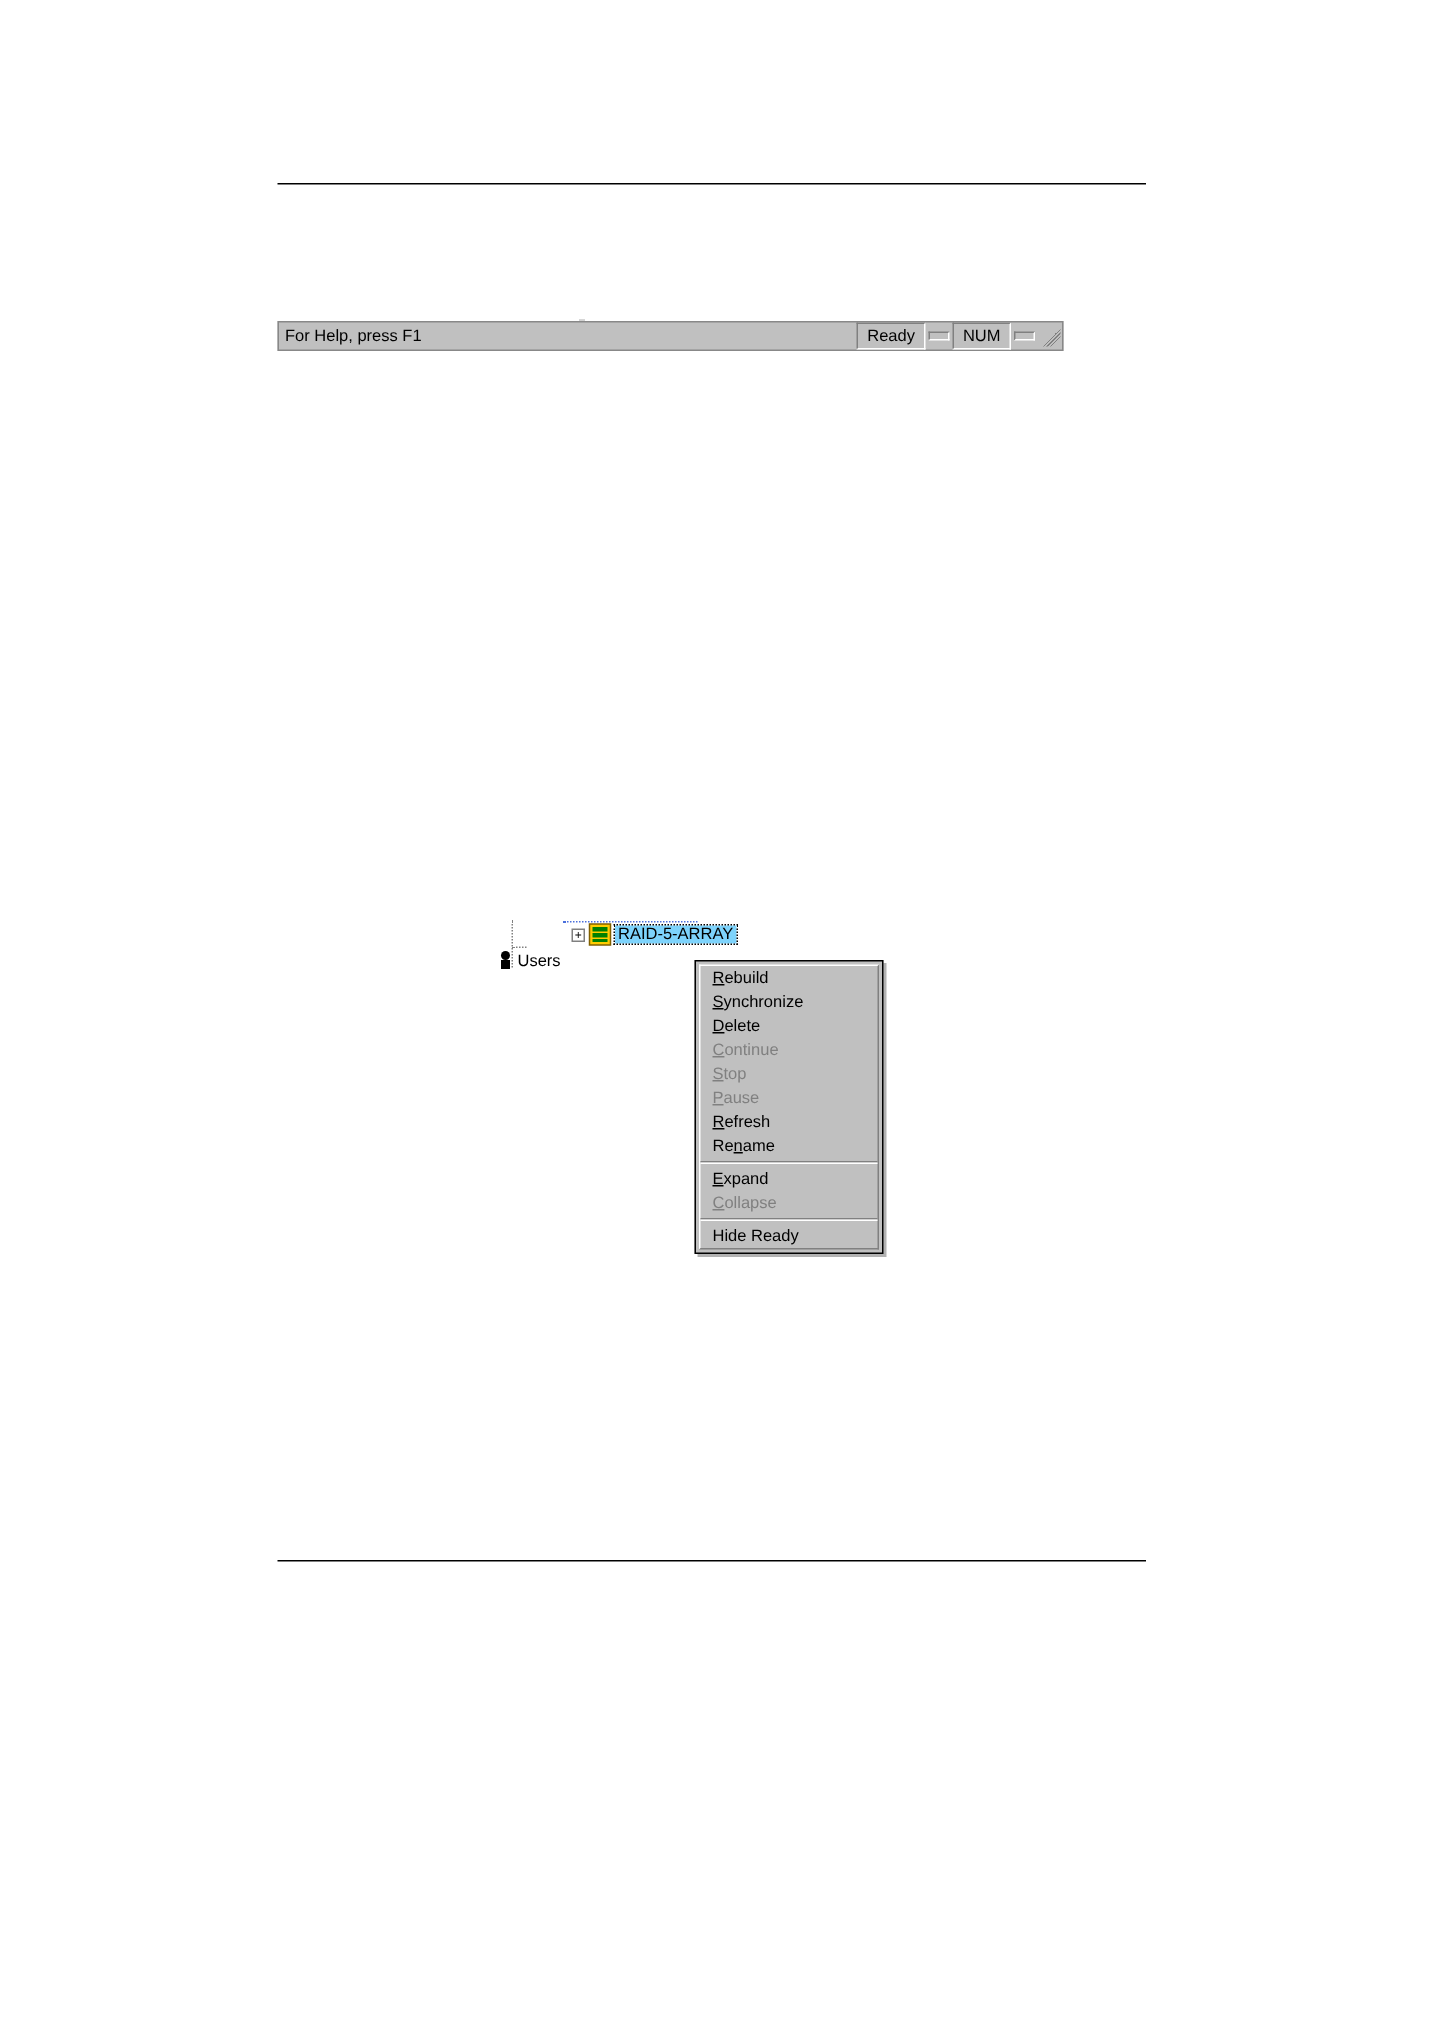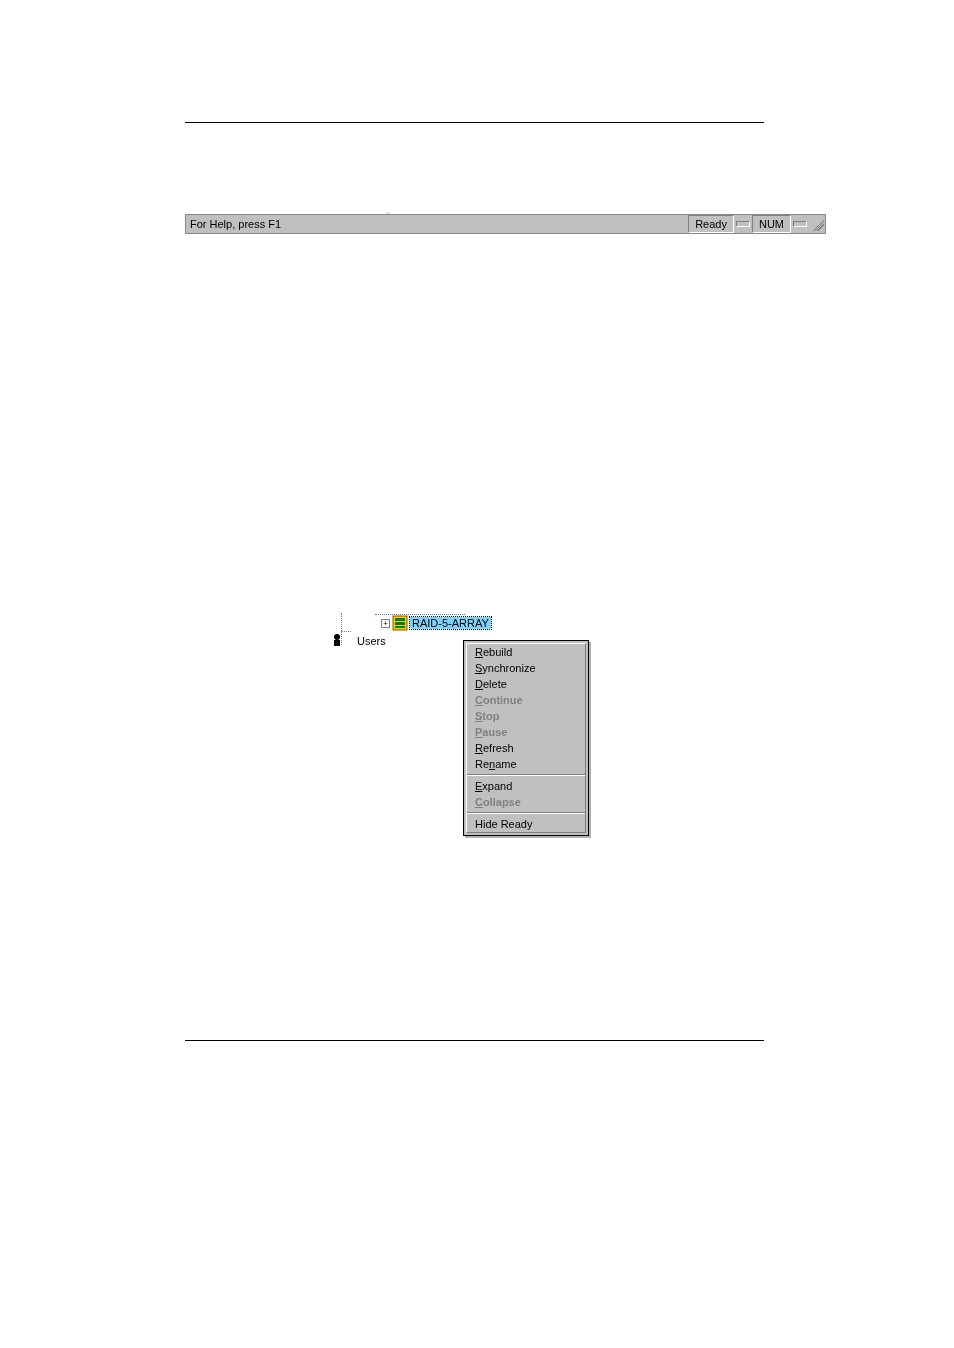--- a/index.html
+++ b/index.html
@@ -28,21 +28,21 @@
       top: 208px;
       left: 386px;
       font-size: 8px;
       color: #888;
     }
     
     .statusbar {
       position: absolute;
       left: 185px;
       top: 214px;
-      width: 641px;
+      width: 524px;
       height: 20px;
       background: #c0c0c0;
       display: flex;
       align-items: center;
       border: 1px solid #888;
       font-size: 11px;
       color: #000;
     }
     .statusbar .help {
       flex: 1;
@@ -138,21 +138,20 @@
     .selected {
       background: #7dd3fc;
       color: #000;
       outline: 1px dotted #000;
       padding: 0 2px;
     }
     .users-icon { font-size: 12px; color:#000; margin-right:2px; }
     .users-row {
       margin-left: -2px;
       margin-top: 2px;
-      gap: 12px;
     }
     
     .context-menu {
       position: absolute;
       left: 463px;
       top: 640px;
       width: 126px;
       background: #c0c0c0;
       border: 1px solid #000;
       box-shadow: 2px 2px 0 rgba(0,0,0,0.3);
@@ -162,21 +161,21 @@
       border: 1px solid #fff;
       border-right-color: #808080;
       border-bottom-color: #808080;
     }
     .menu-item {
       padding: 2px 8px;
       font-size: 11px;
       color: #000;
       cursor: default;
     }
-    .menu-item.disabled { color: #808080; font-weight: bold; }
+    .menu-item.disabled { color: #808080; }
     .menu-sep {
       border-top: 1px solid #808080;
       border-bottom: 1px solid #fff;
       margin: 2px 0;
     }
     .accel { text-decoration: underline; }
 
     .hr2 {
       position: absolute;
       left: 185px;

